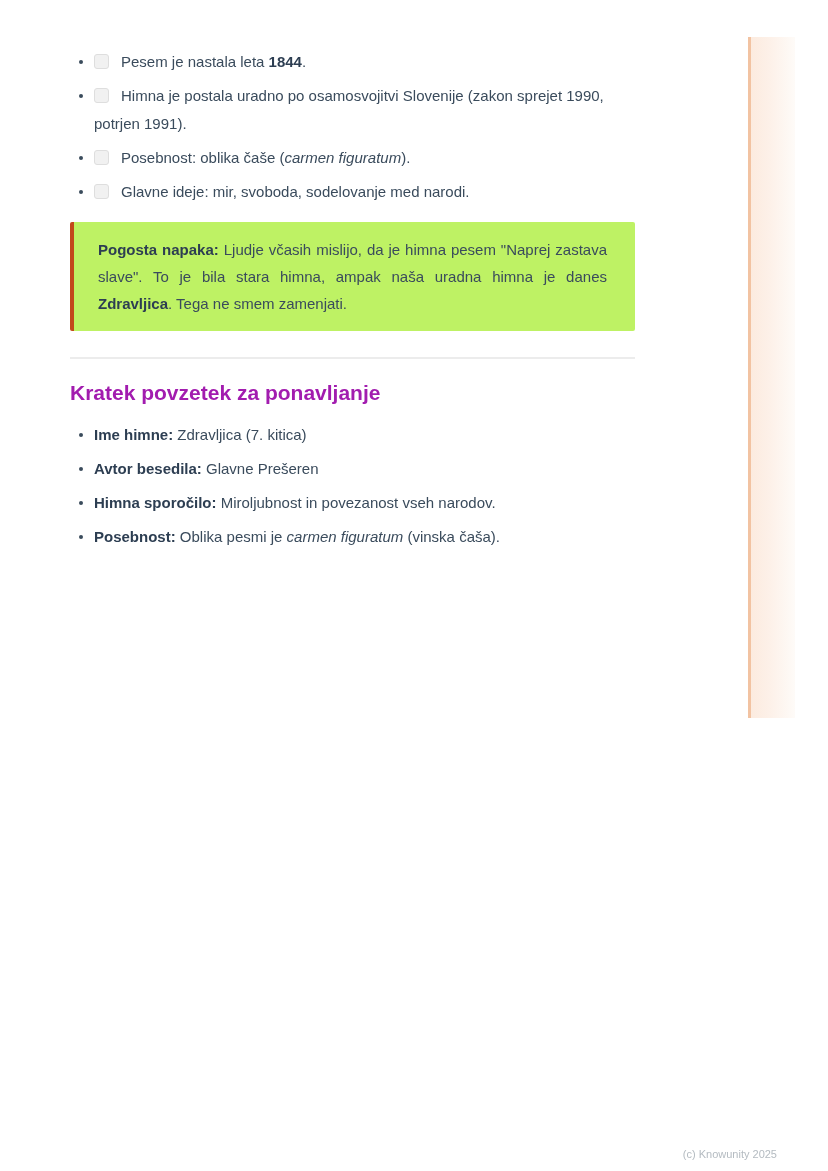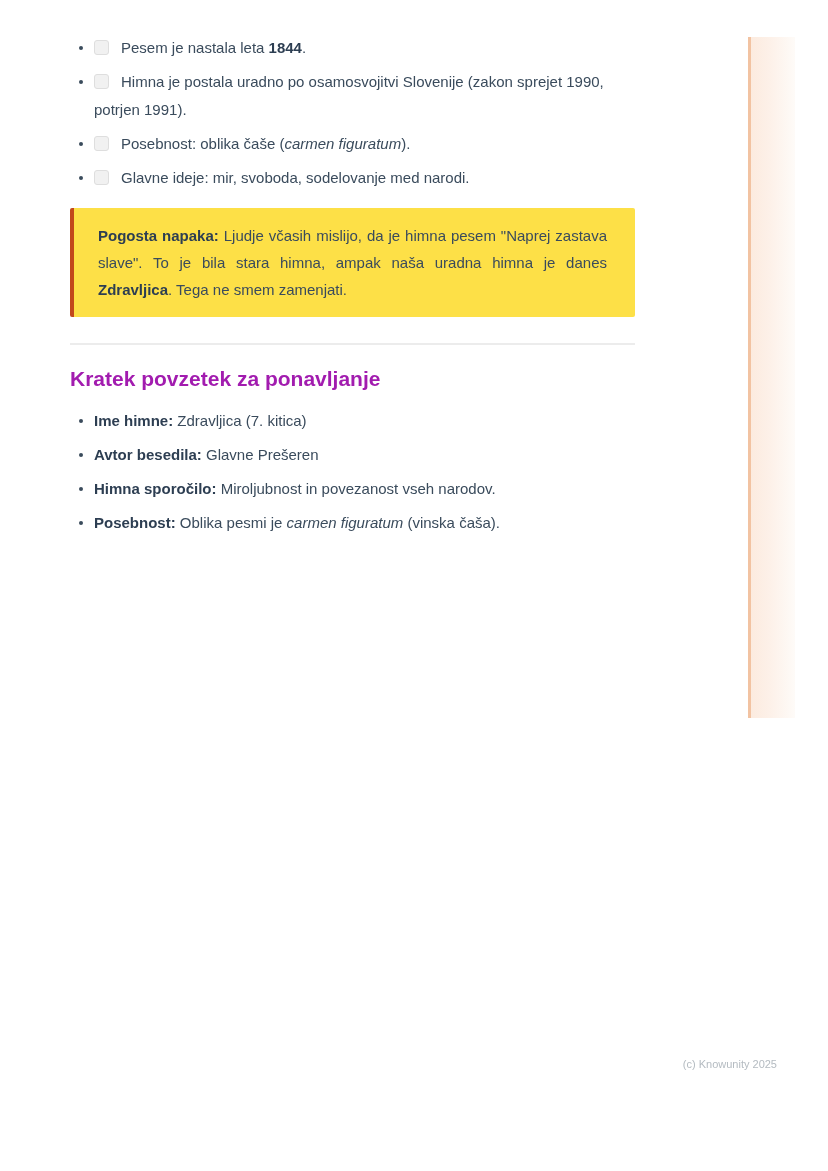--- a/index.html
+++ b/index.html
@@ -18,21 +18,21 @@
     left: 748px;
     top: 37px;
     width: 44px;
     height: 681px;
     border-left: 3px solid #f2c3a2;
     background: linear-gradient(to right, #fcebdf 0%, #fdf1e9 45%, #fefbf8 100%);
   }
   .content {
     position: absolute;
     left: 70px;
-    top: 34px;
+    top: 48px;
     width: 565px;
   }
   ul.blist {
     list-style: none;
     margin: 0;
     padding: 0;
   }
   ul.blist li {
     position: relative;
     padding-left: 24px;
@@ -59,42 +59,42 @@
     border-radius: 3px;
     margin-right: 12px;
     vertical-align: -2px;
   }
   strong { color: #2d3e52; font-weight: 700; }
   em { font-style: italic; }
   .callout {
     margin-top: 16px;
     border-left: 4px solid #c2491b;
     border-radius: 2px;
-    background: #fde047;
+    background: #bef264;
     padding: 14px 28px 14px 24px;
     font-size: 15px;
     line-height: 27px;
     text-align: justify;
   }
   .divider {
     border: none;
     height: 2px;
     background: #ececec;
     margin: 26px 0 0 0;
   }
   h2.summary-heading {
     margin: 20px 0 14px 0;
     font-size: 21px;
     line-height: 28px;
     font-weight: 700;
     color: #a21caf;
   }
   .footer-copy {
     position: absolute;
-    top: 1058px;
+    top: 1148px;
     right: 51px;
     font-size: 11px;
     color: #b4bbc1;
   }
 </style>
 </head>
 <body>
 
 <div class="page">
 

